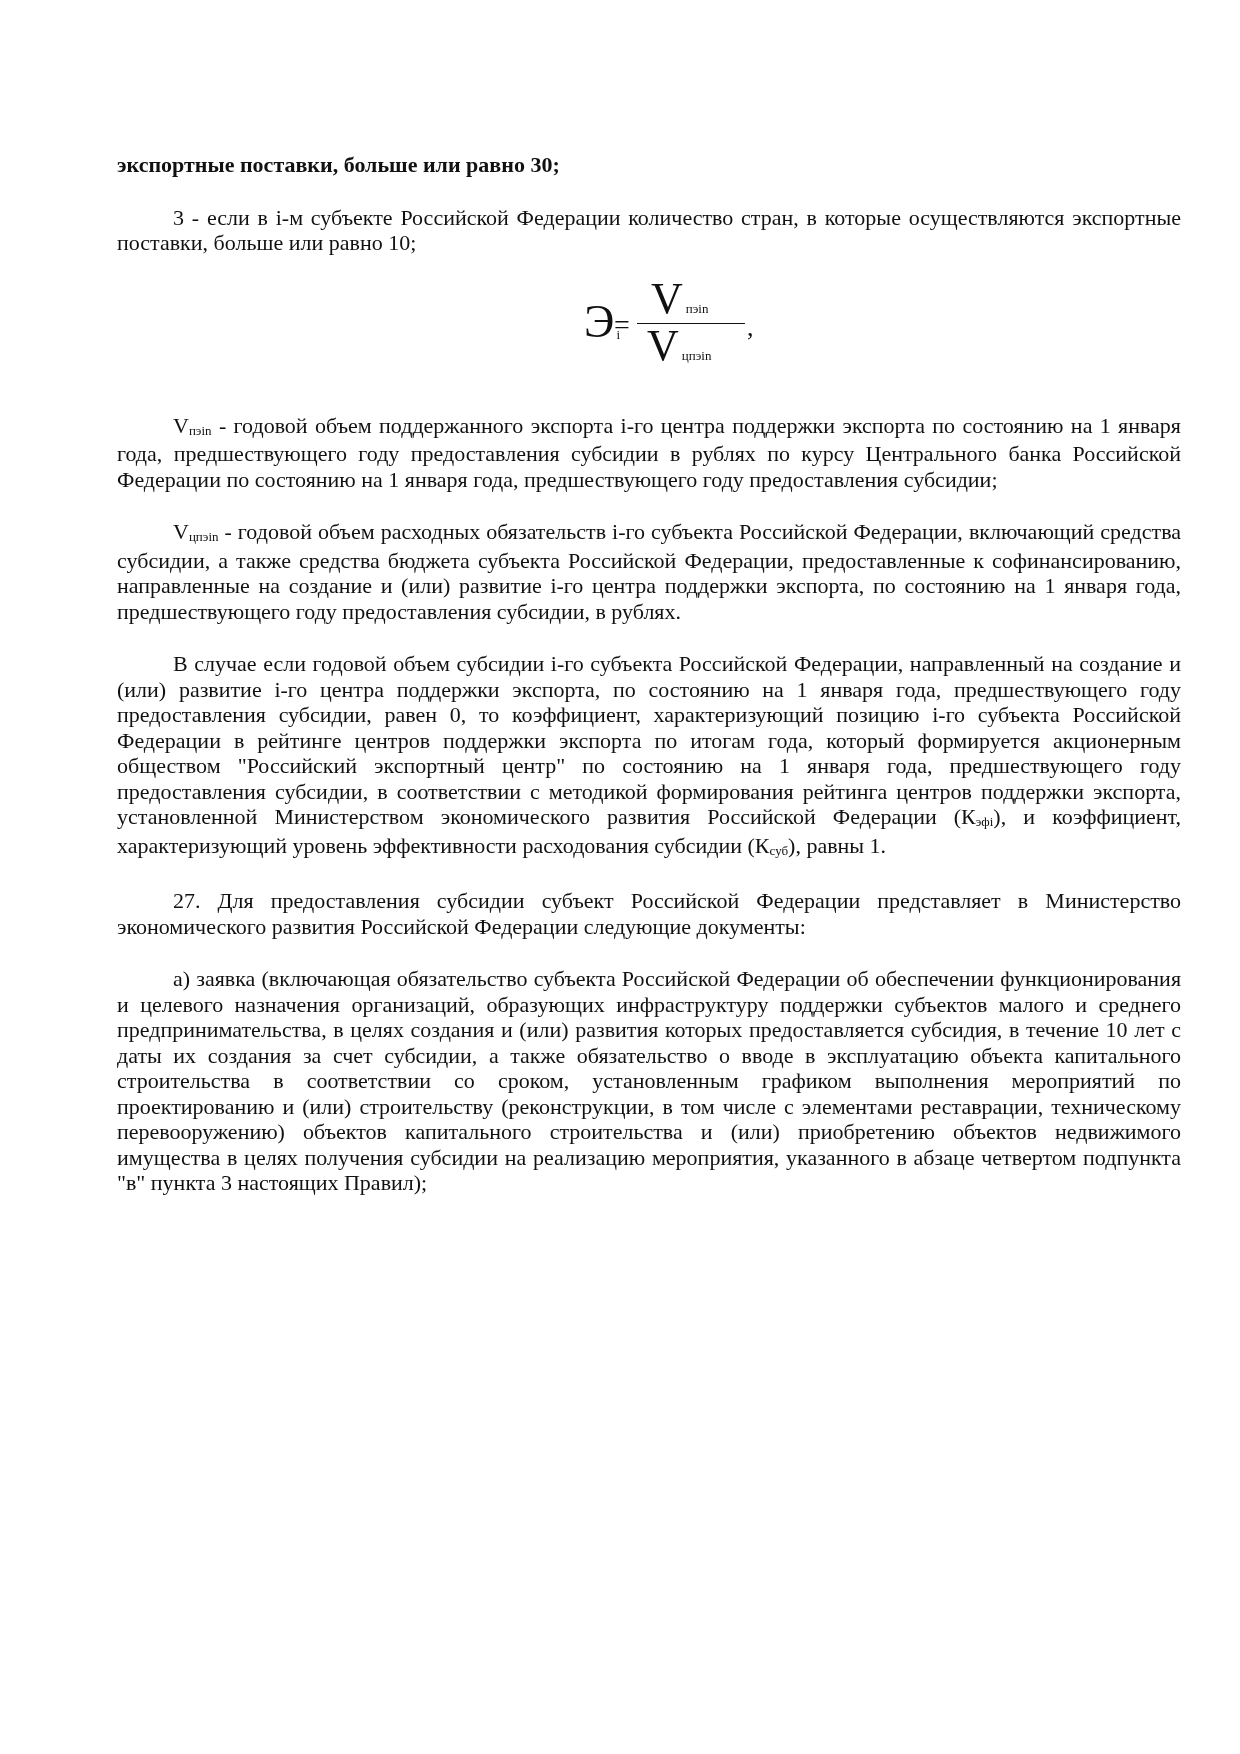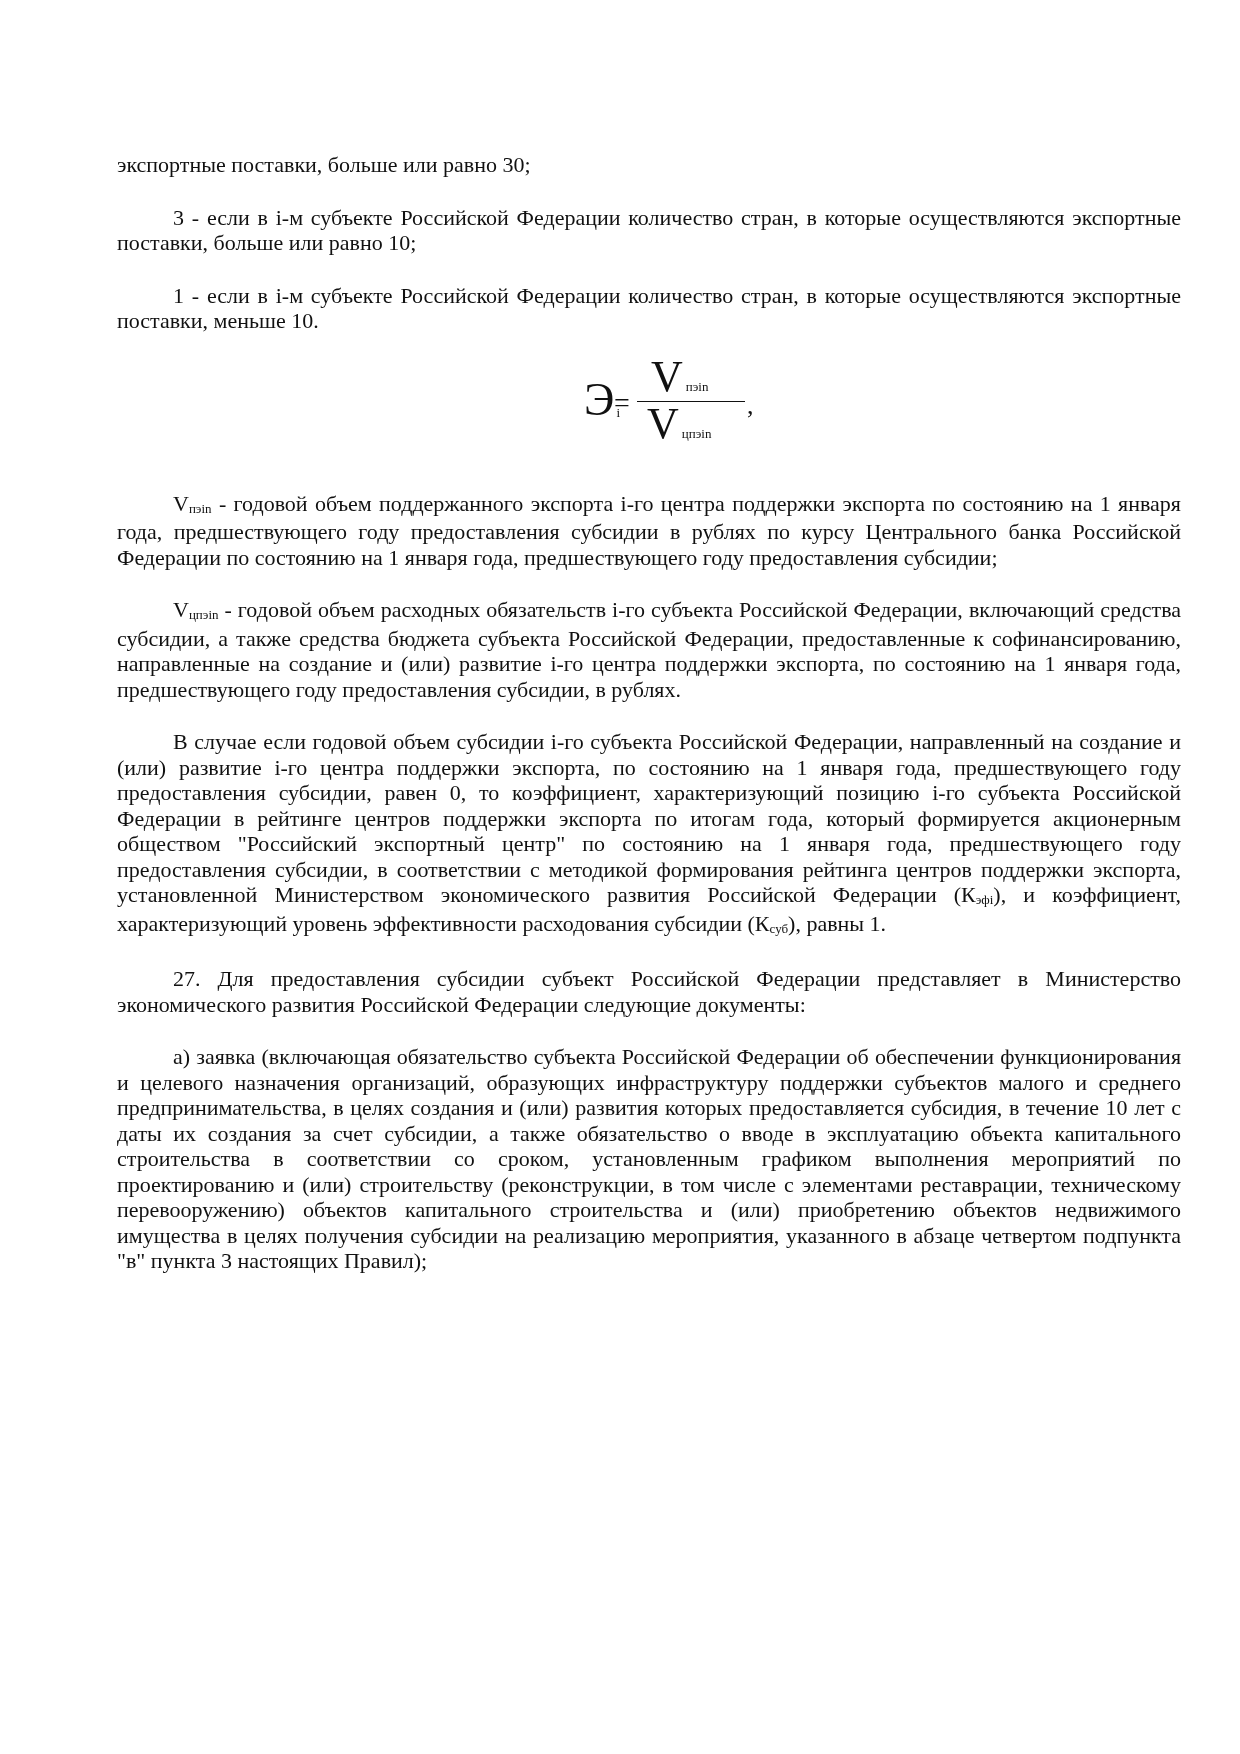--- a/index.html
+++ b/index.html
@@ -21,21 +21,21 @@
       top: 152px;
       width: 1064px;
     }
     p {
       margin: 0 0 27px 0;
       font-size: 22px;
       line-height: 25.5px;
       text-align: justify;
       text-indent: 56px;
     }
-    p.noindent { text-indent: 0; }
+    p.noindent { text-indent: 0; font-weight: bold; }
     .formula {
       position: relative;
       height: 92px;
       margin: 24px 0 38px 0;
     }
     .formula .lhs {
       position: absolute;
       left: 447px;
       top: 16px;
       font-size: 46px;
@@ -95,21 +95,20 @@
   </style>
 </head>
 <body>
 
 <div class="page">
 
   <p class="noindent">экспортные поставки, больше или равно 30;</p>
 
   <p>3 - если в i-м субъекте Российской Федерации количество стран, в которые осуществляются экспортные поставки, больше или равно 10;</p>
 
-  <p>1 - если в i-м субъекте Российской Федерации количество стран, в которые осуществляются экспортные поставки, меньше 10.</p>
 
 
   <div class="formula">
     <div class="lhs"><span>Э</span><sub>i</sub></div>
     <div class="eq">=</div>
     <div class="frac">
       <div class="num"><span>V</span><sub>пэin</sub></div>
       <div class="bar"></div>
       <div class="den"><span>V</span><sub>цпэin</sub></div>
     </div>

